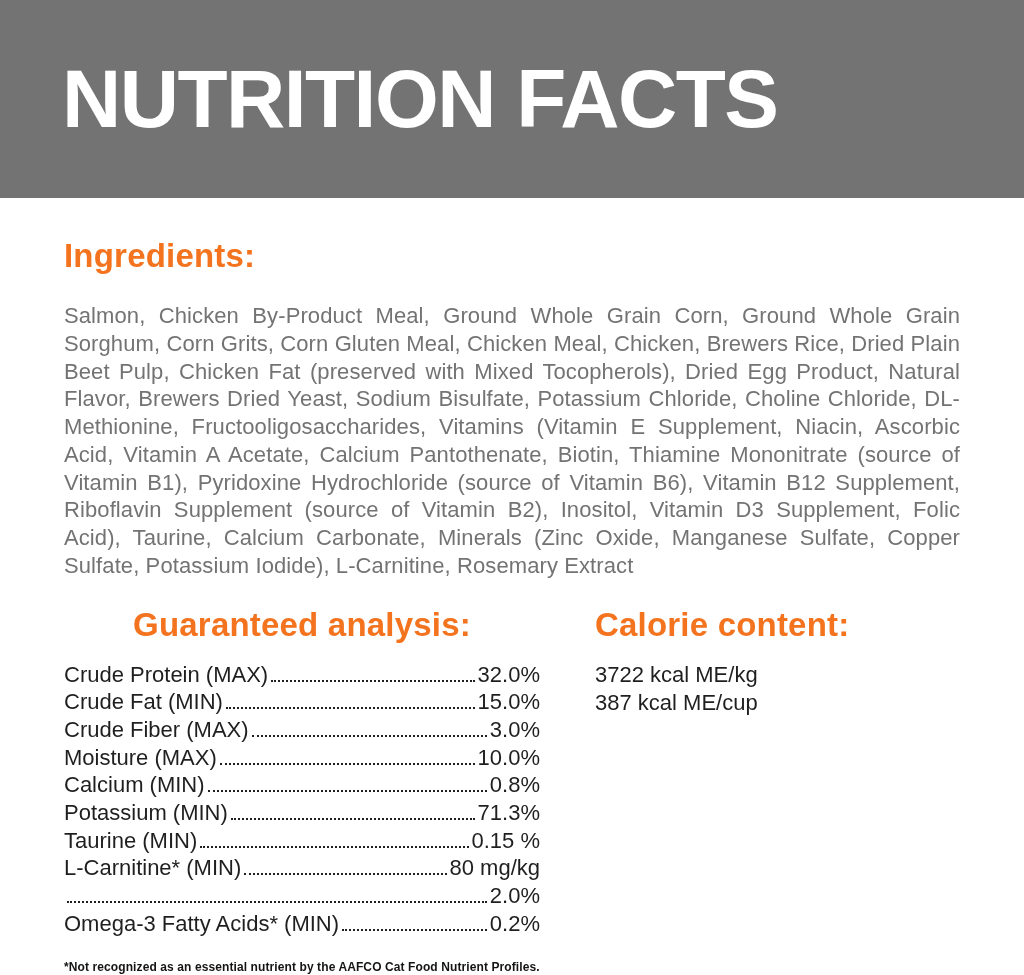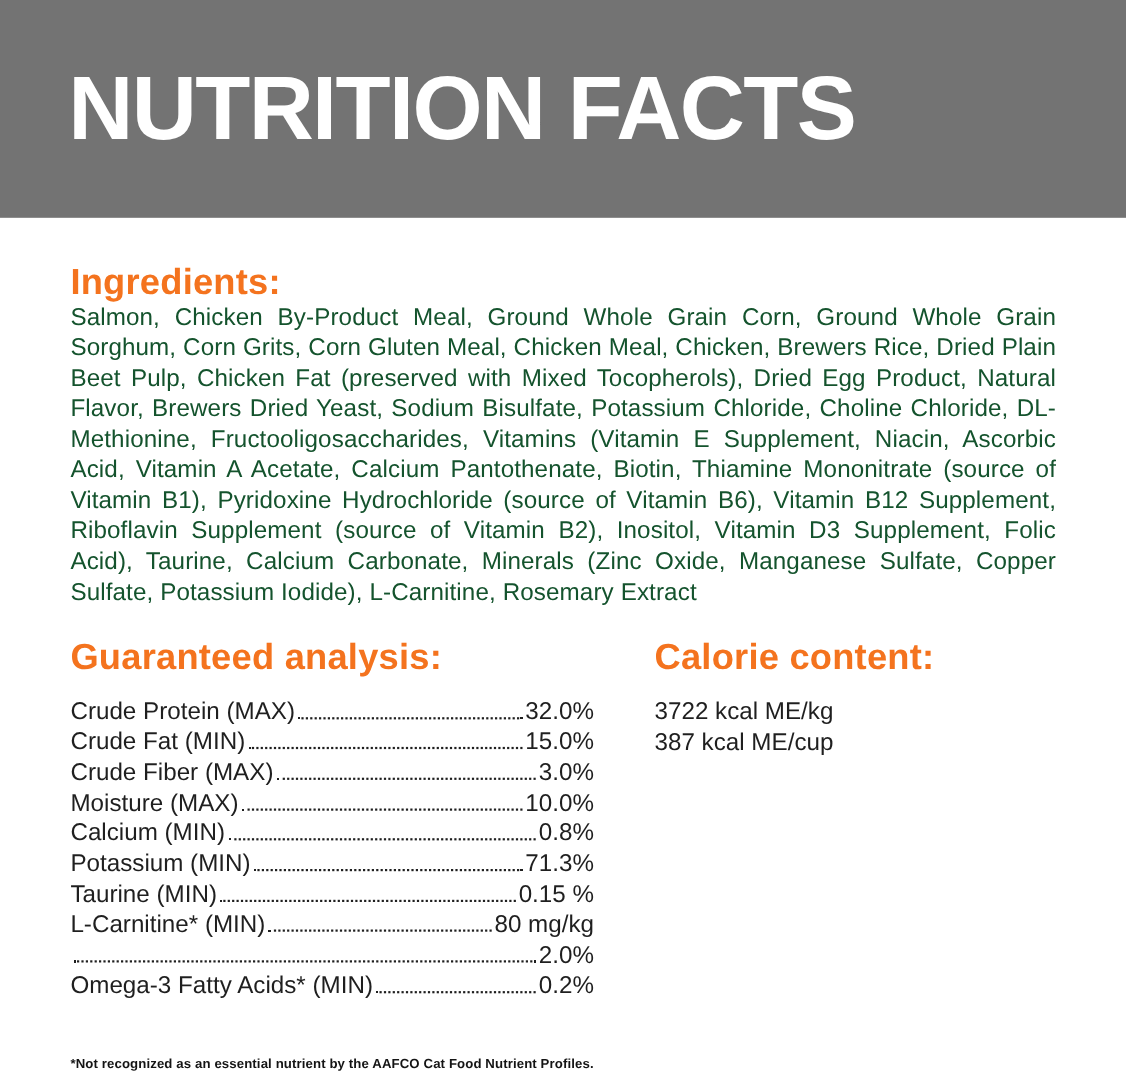--- a/index.html
+++ b/index.html
@@ -33,33 +33,33 @@
   }
   h2.section-heading {
     color: #F4731E;
     font-size: 33px;
     font-weight: 700;
     letter-spacing: 0.2px;
     line-height: 1.1;
   }
   .ingredients-heading { margin-top: 40px; }
   .ingredients-text {
-    margin-top: 0;
+    margin-top: 28px;
     font-size: 22px;
     line-height: 27.7px;
     text-align: justify;
     text-justify: inter-word;
     letter-spacing: 0.1px;
-    color: #14532d;
+    color: #737373;
   }
   .two-col {
     display: flex;
     margin-top: 28px;
   }
-  .col-left { width: 476px; flex: 0 0 476px; }
+  .col-left { width: 476px; flex: 0 0 476px; text-align: center; }
   .col-right { margin-left: 55px; flex: 1; }
   .col-content { margin-top: 17px; }
   .ga-row {
     display: flex;
     align-items: baseline;
     font-size: 22px;
     line-height: 27.7px;
     height: 27.7px;
     white-space: nowrap;
   }

